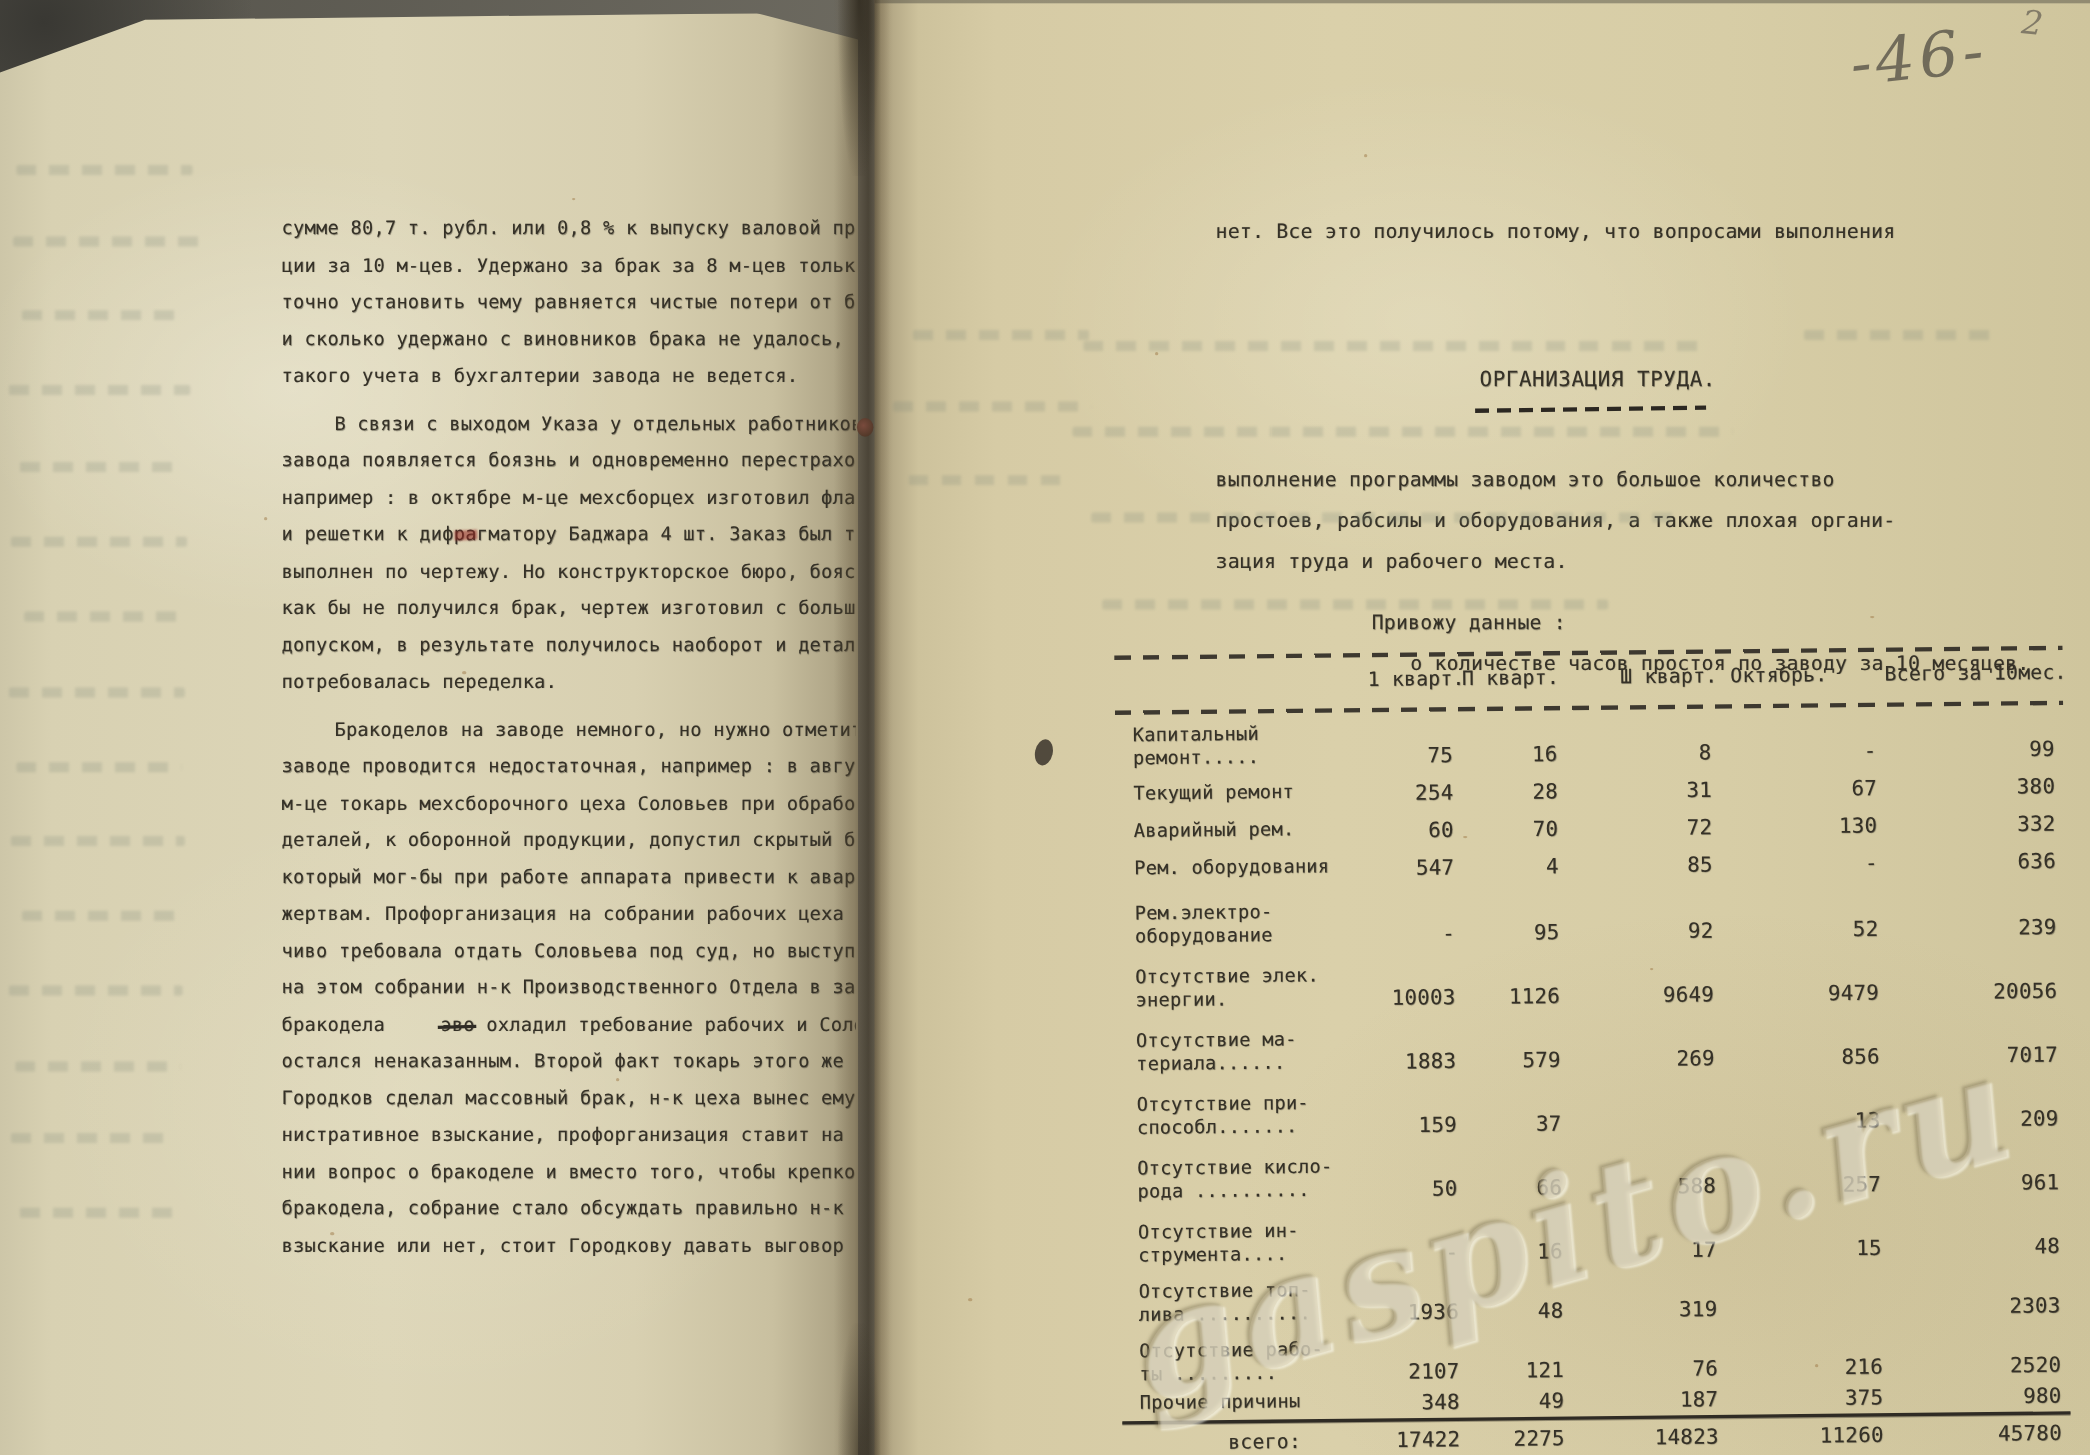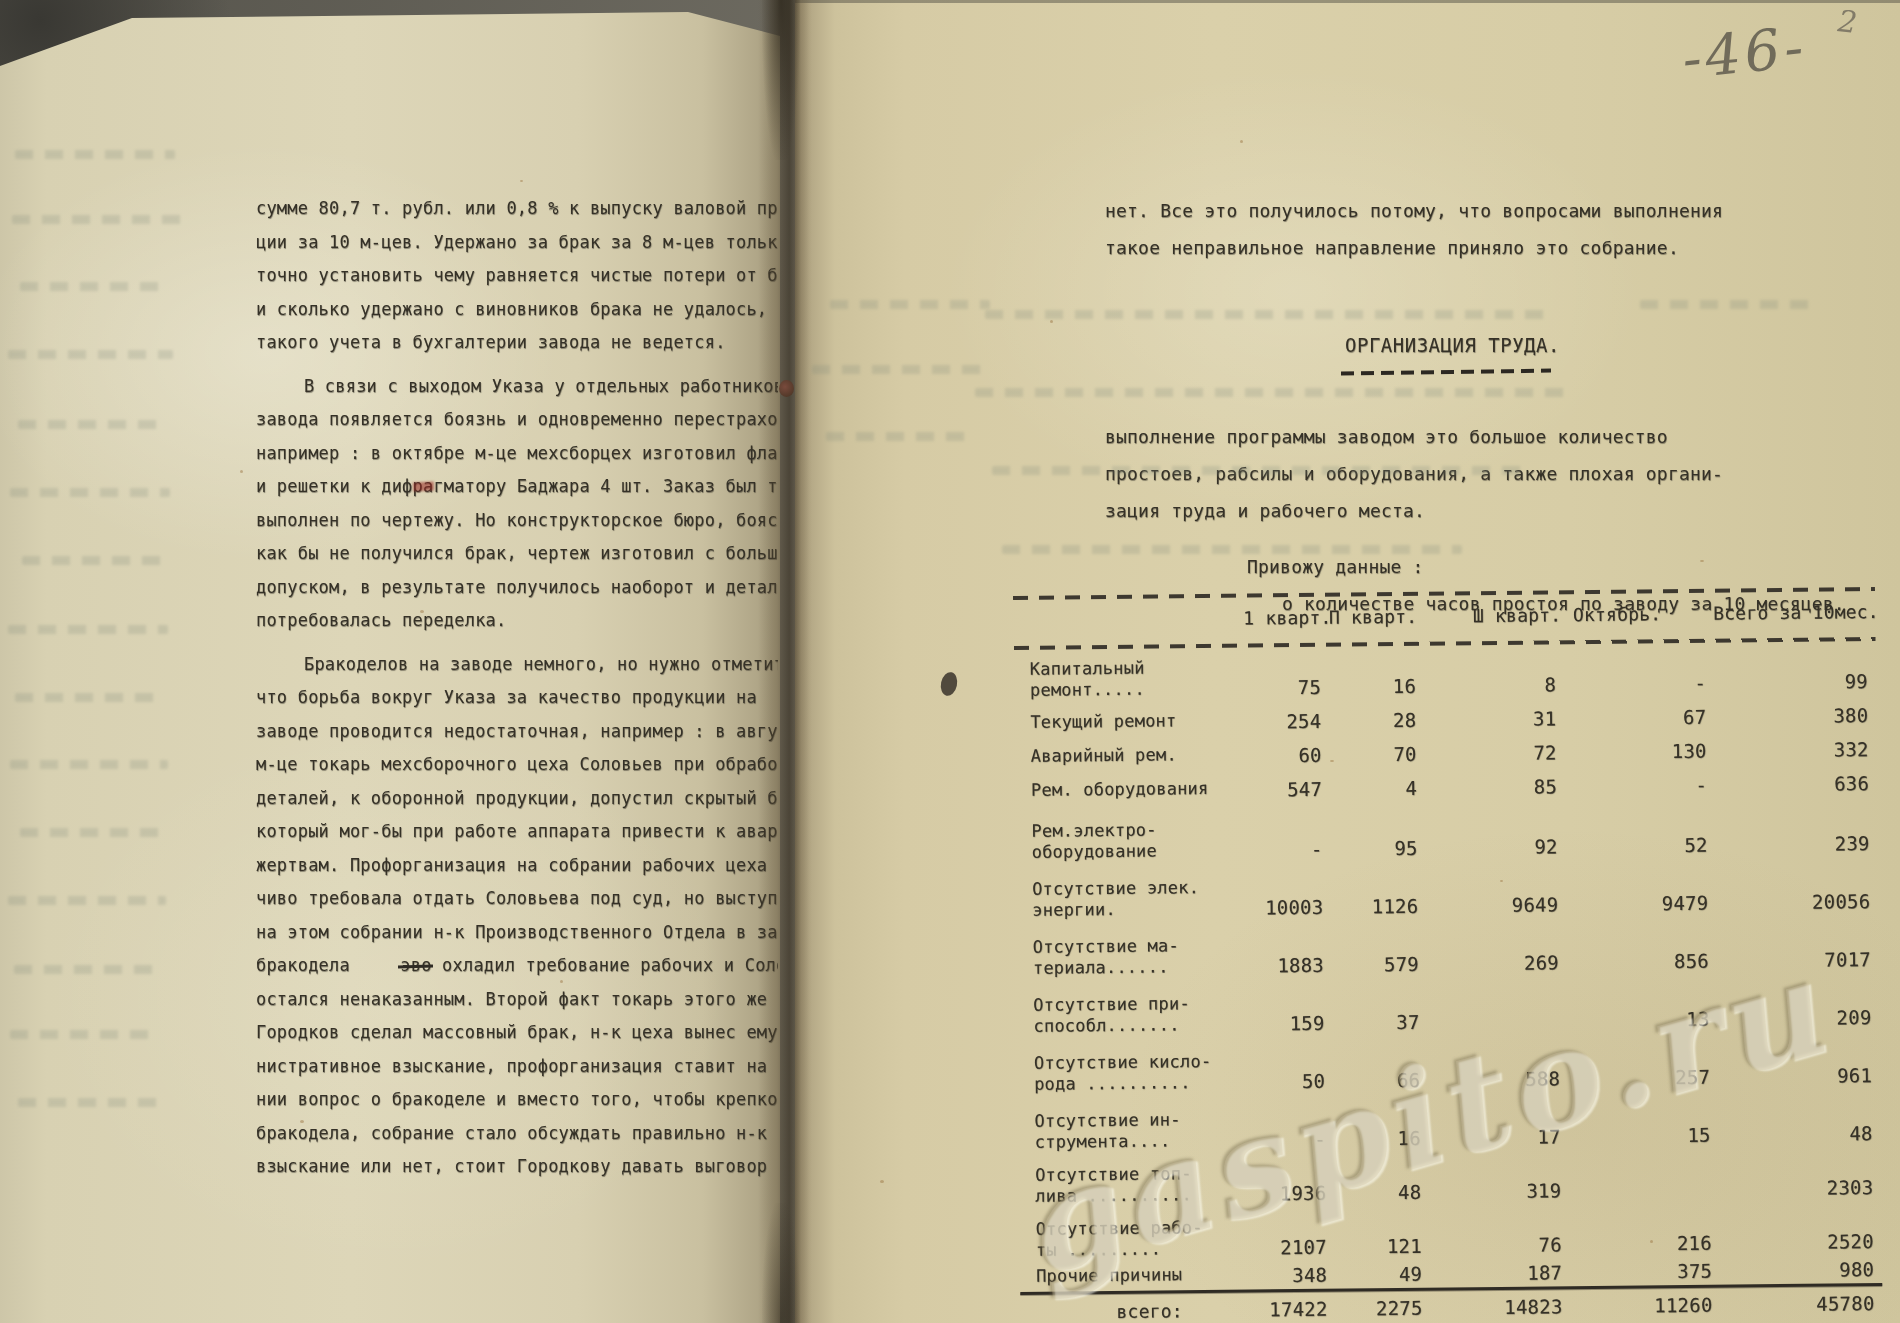--- a/index.html
+++ b/index.html
@@ -113,42 +113,40 @@
         <div class="tl">такого учета в бухгалтерии завода не ведется.</div>
         <div class="tl ind pgap">В связи с выходом Указа у отдельных работников</div>
         <div class="tl">завода появляется боязнь и одновременно перестраховка,</div>
         <div class="tl">например : в октябре м-це мехсборцех изготовил фланцы</div>
         <div class="tl">и решетки к диф<span class="ovr">ра</span>гматору Баджара 4 шт. Заказ был точн</div>
         <div class="tl">выполнен по чертежу. Но конструкторское бюро, боясь</div>
         <div class="tl">как бы не получился брак, чертеж изготовил с большим</div>
         <div class="tl">допуском, в результате получилось наоборот и деталям</div>
         <div class="tl">потребовалась переделка.</div>
         <div class="tl ind pgap">Бракоделов на заводе немного, но нужно отметить</div>
-        <div class="tl">что борьба вокруг Указа за качество продукции на</div>
         <div class="tl">заводе проводится недостаточная, например : в августе</div>
         <div class="tl">м-це токарь мехсборочного цеха Соловьев при обработке</div>
         <div class="tl">деталей, к оборонной продукции, допустил скрытый брак,</div>
         <div class="tl">который мог-бы при работе аппарата привести к аварии и</div>
         <div class="tl">жертвам. Профорганизация на собрании рабочих цеха насто</div>
         <div class="tl">чиво требовала отдать Соловьева под суд, но выступивший</div>
         <div class="tl">на этом собрании н-к Производственного Отдела в защиту</div>
         <div class="tl">бракодела <span class="struck">эво</span> охладил требование рабочих и Соловьев</div>
         <div class="tl">остался ненаказанным. Второй факт токарь этого же цеха</div>
         <div class="tl">Городков сделал массовный брак, н-к цеха вынес ему адми-</div>
         <div class="tl">нистративное взыскание, профорганизация ставит на собра-</div>
         <div class="tl">нии вопрос о бракоделе и вместо того, чтобы крепко осуд</div>
         <div class="tl">бракодела, собрание стало обсуждать правильно н-к вынес</div>
         <div class="tl">взыскание или нет, стоит Городкову давать выговор или</div>
       </div>
   </div>
 
   <div class="page-right">
     <div id="right-intro" class="inked">
         <div class="rl">нет. Все это получилось потому, что вопросами выполнения</div>
-        <div class="rl">такое неправильное направление приняло это собрание.</div>
       </div>
 
     <div id="right-heading" class="inked">ОРГАНИЗАЦИЯ ТРУДА.</div>
     <div id="heading-underline"></div>
 
     <div id="right-body" class="inked">
         <div class="rl">выполнение программы заводом это большое количество</div>
         <div class="rl">простоев, рабсилы и оборудования, а также плохая органи-</div>
         <div class="rl">зация труда и рабочего места.</div>
       </div>

